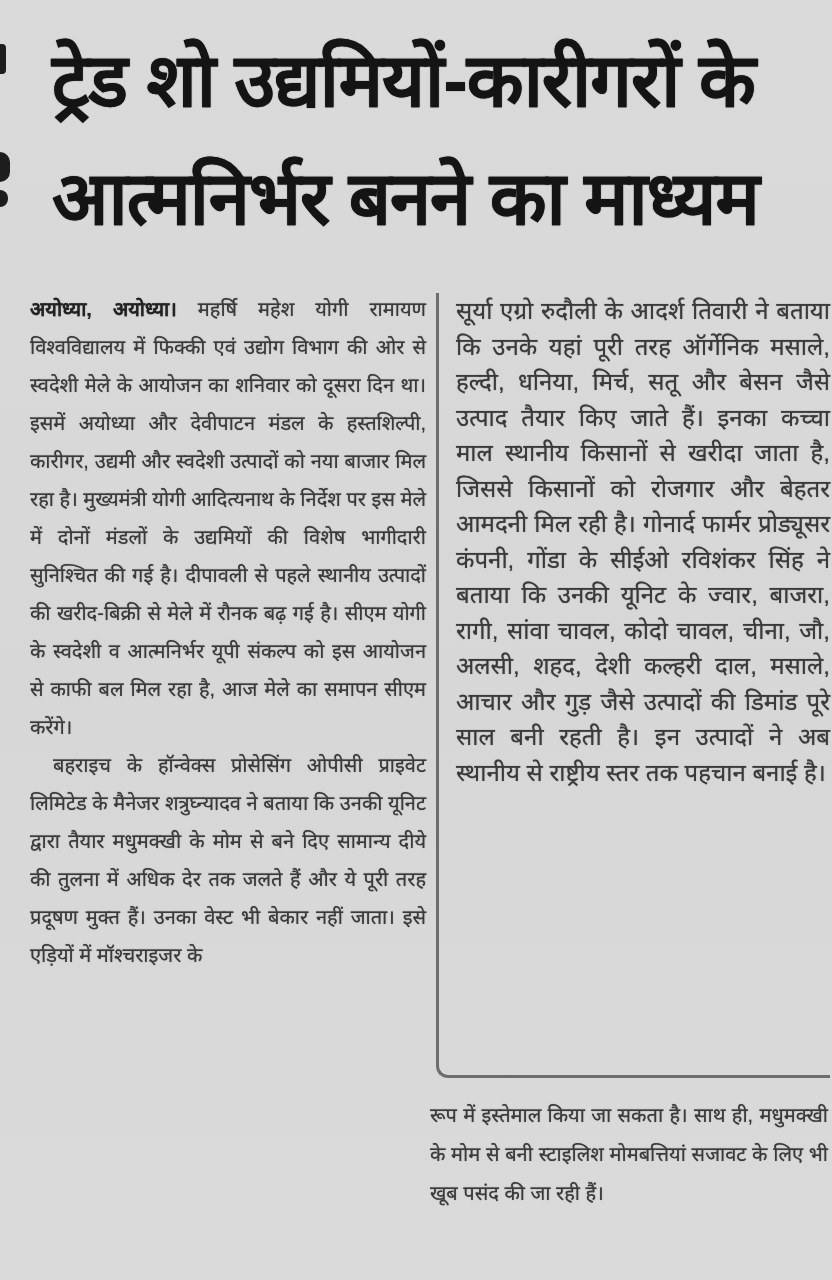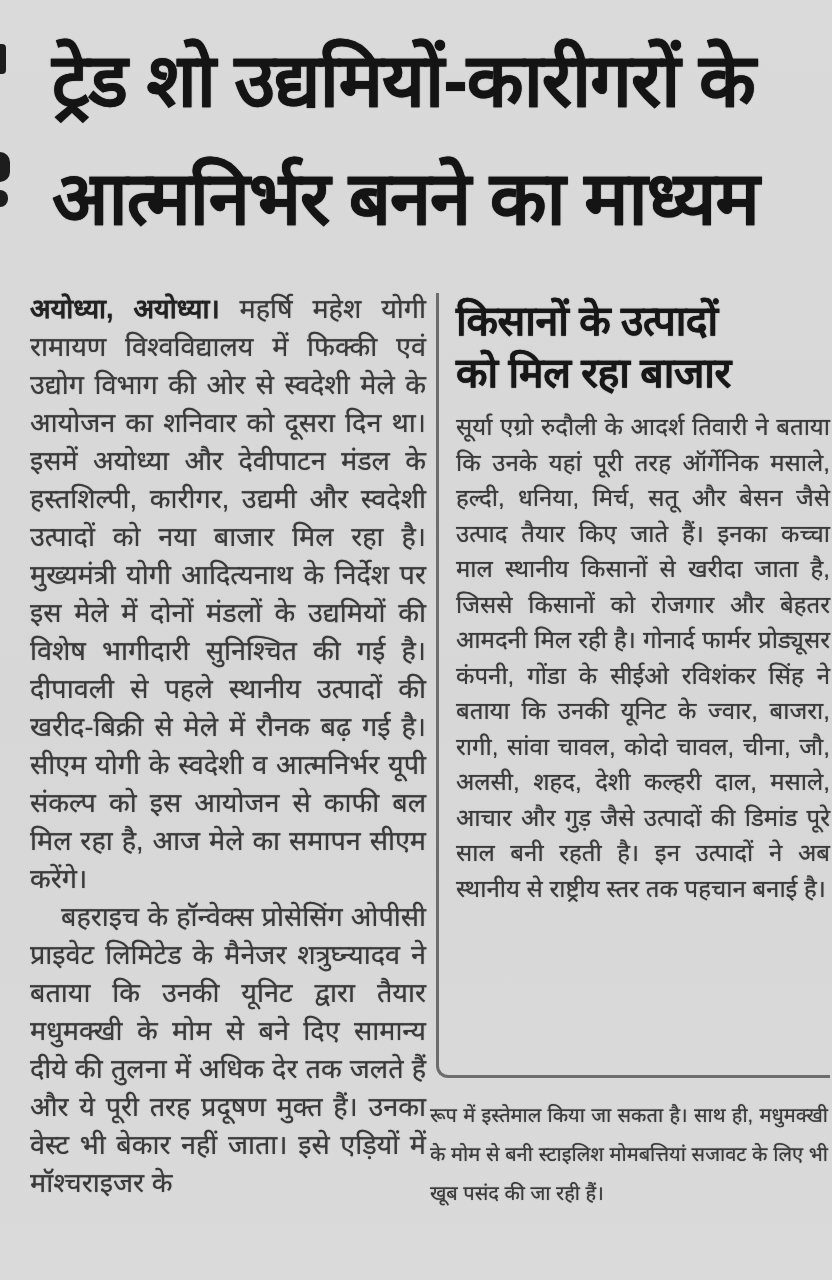--- a/index.html
+++ b/index.html
@@ -30,21 +30,21 @@
   .hl-line { display: block; white-space: nowrap; }
 
   
   .left-col {
     position: absolute;
     left: 30px; top: 290px; width: 396px;
   }
   .body-p {
     margin: 0;
     color: #3a3a3a;
-    font-size: 27px;
+    font-size: 20px;
     line-height: 38px;
     text-align: justify;
     text-shadow: 0 0 1px rgba(70,70,70,.75);
   }
   .body-p.indent { text-indent: 1.15em; }
   .lead { font-weight: bold; color: #222; }
 
   
   .right-box {
     position: absolute;
@@ -99,22 +99,18 @@
     <span class="hl-line">ट्रेड शो उद्यमियों-कारीगरों के</span>
     <span class="hl-line">आत्मनिर्भर बनने का माध्यम</span>
   </h1>
 
   <div class="left-col">
     <p class="body-p"><span class="lead">अयोध्या, अयोध्या।</span><span> महर्षि महेश योगी रामायण विश्वविद्यालय में फिक्की एवं उद्योग विभाग की ओर से स्वदेशी मेले के आयोजन का शनिवार को दूसरा दिन था। इसमें अयोध्या और देवीपाटन मंडल के हस्तशिल्पी, कारीगर, उद्यमी और स्वदेशी उत्पादों को नया बाजार मिल रहा है। मुख्यमंत्री योगी आदित्यनाथ के निर्देश पर इस मेले में दोनों मंडलों के उद्यमियों की विशेष भागीदारी सुनिश्चित की गई है। दीपावली से पहले स्थानीय उत्पादों की खरीद-बिक्री से मेले में रौनक बढ़ गई है। सीएम योगी के स्वदेशी व आत्मनिर्भर यूपी संकल्प को इस आयोजन से काफी बल मिल रहा है, आज मेले का समापन सीएम करेंगे।</span></p>
     <p class="body-p indent">बहराइच के हॉन्वेक्स प्रोसेसिंग ओपीसी प्राइवेट लिमिटेड के मैनेजर शत्रुघ्न्यादव ने बताया कि उनकी यूनिट द्वारा तैयार मधुमक्खी के मोम से बने दिए सामान्य दीये की तुलना में अधिक देर तक जलते हैं और ये पूरी तरह प्रदूषण मुक्त हैं। उनका वेस्ट भी बेकार नहीं जाता। इसे एड़ियों में मॉश्चराइजर के</p>
   </div>
 
   <div class="right-box">
-    <h2 class="sub-head">
-      <span>किसानों के उत्पादों</span>
-      <span>को मिल रहा बाजार</span>
-    </h2>
     <p class="body-p">सूर्या एग्रो रुदौली के आदर्श तिवारी ने बताया कि उनके यहां पूरी तरह ऑर्गेनिक मसाले, हल्दी, धनिया, मिर्च, सतू और बेसन जैसे उत्पाद तैयार किए जाते हैं। इनका कच्चा माल स्थानीय किसानों से खरीदा जाता है, जिससे किसानों को रोजगार और बेहतर आमदनी मिल रही है। गोनार्द फार्मर प्रोड्यूसर कंपनी, गोंडा के सीईओ रविशंकर सिंह ने बताया कि उनकी यूनिट के ज्वार, बाजरा, रागी, सांवा चावल, कोदो चावल, चीना, जौ, अलसी, शहद, देशी कल्हरी दाल, मसाले, आचार और गुड़ जैसे उत्पादों की डिमांड पूरे साल बनी रहती है। इन उत्पादों ने अब स्थानीय से राष्ट्रीय स्तर तक पहचान बनाई है।</p>
   </div>
 
   <p class="continuation">रूप में इस्तेमाल किया जा सकता है। साथ ही, मधुमक्खी के मोम से बनी स्टाइलिश मोमबत्तियां सजावट के लिए भी खूब पसंद की जा रही हैं।</p>
 
 </div>
 
 </body></html>

